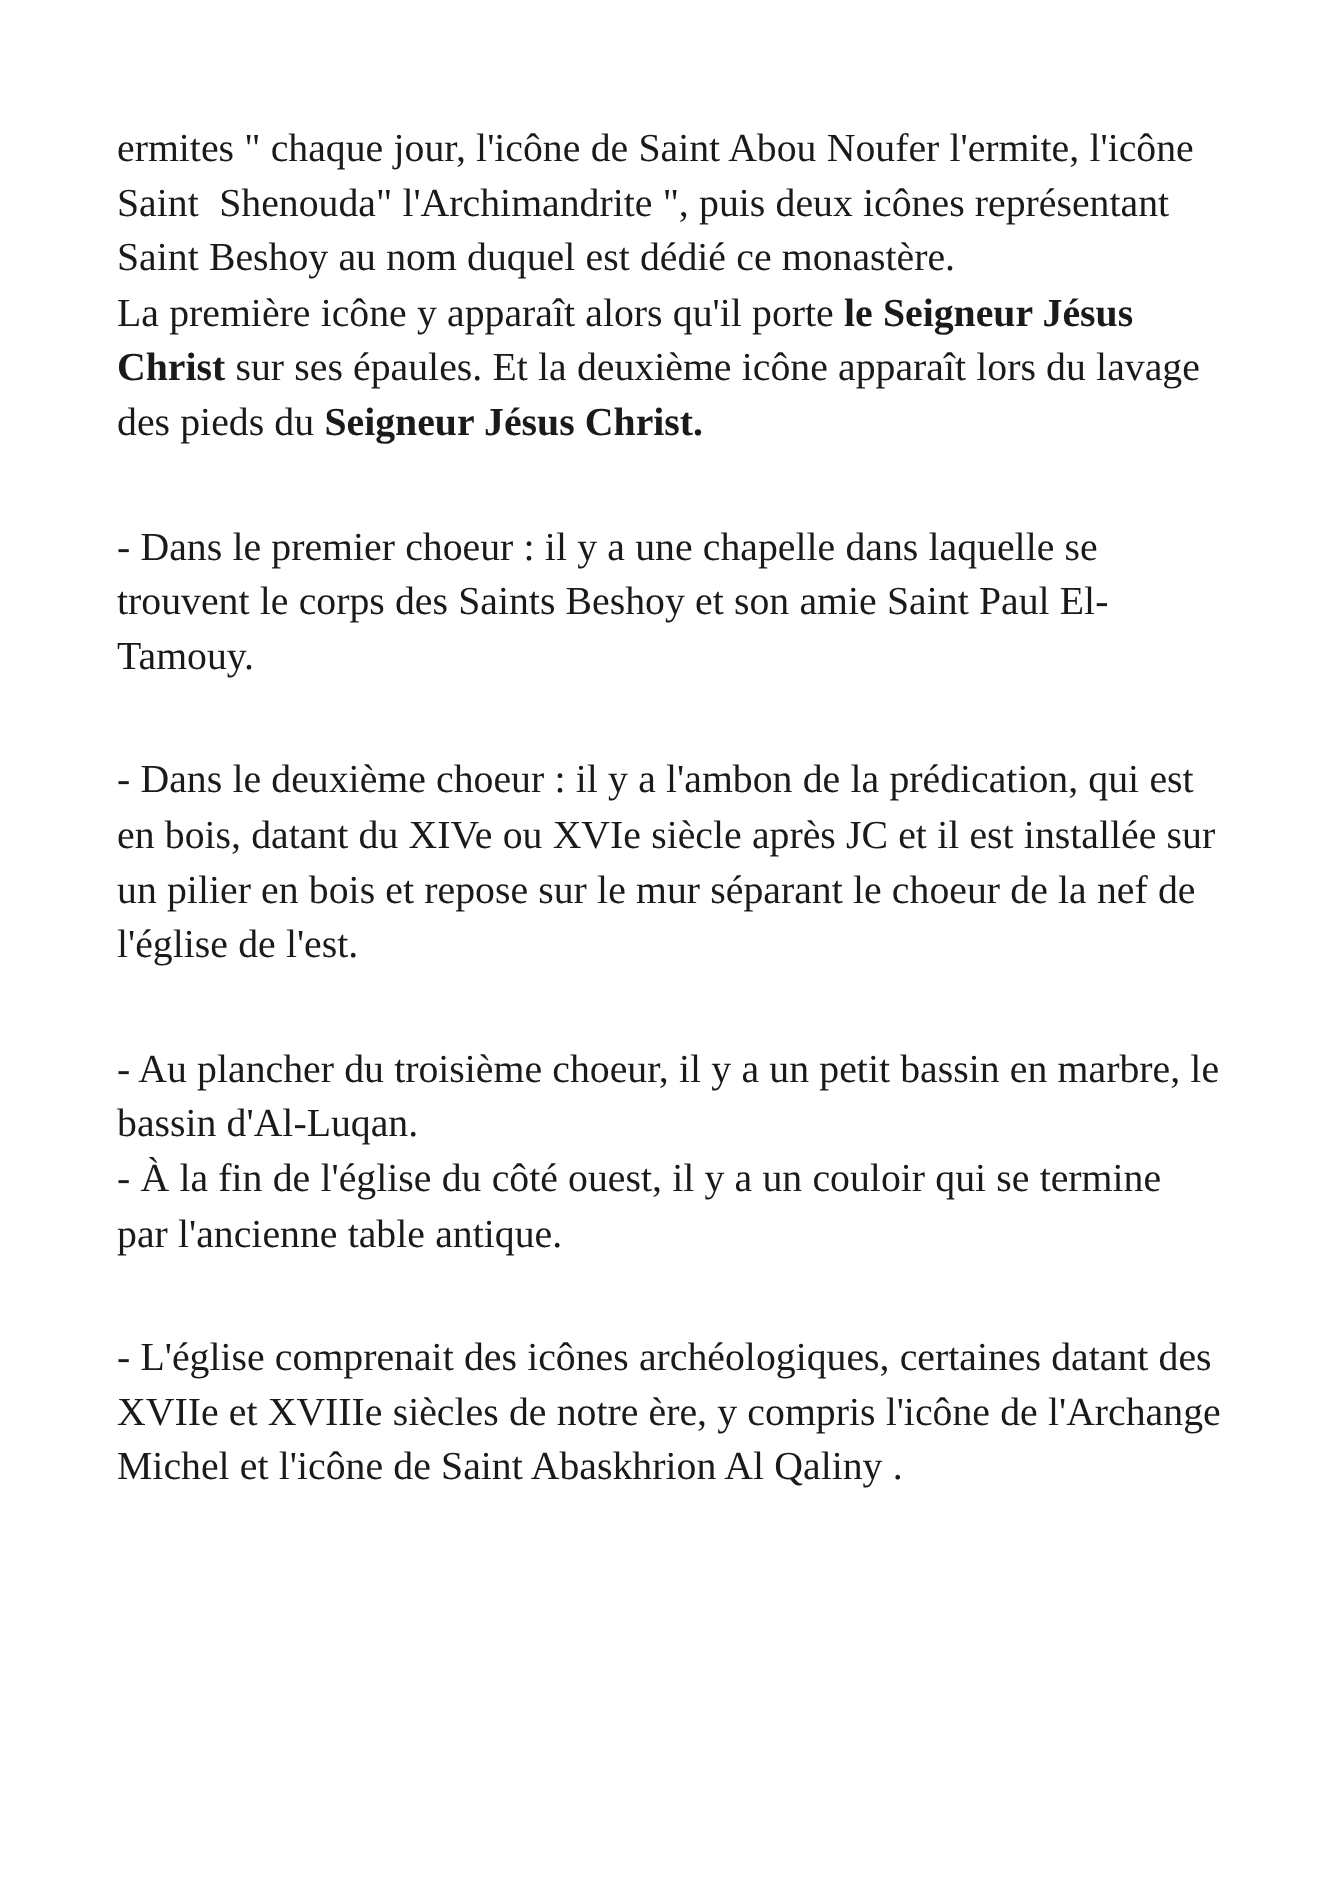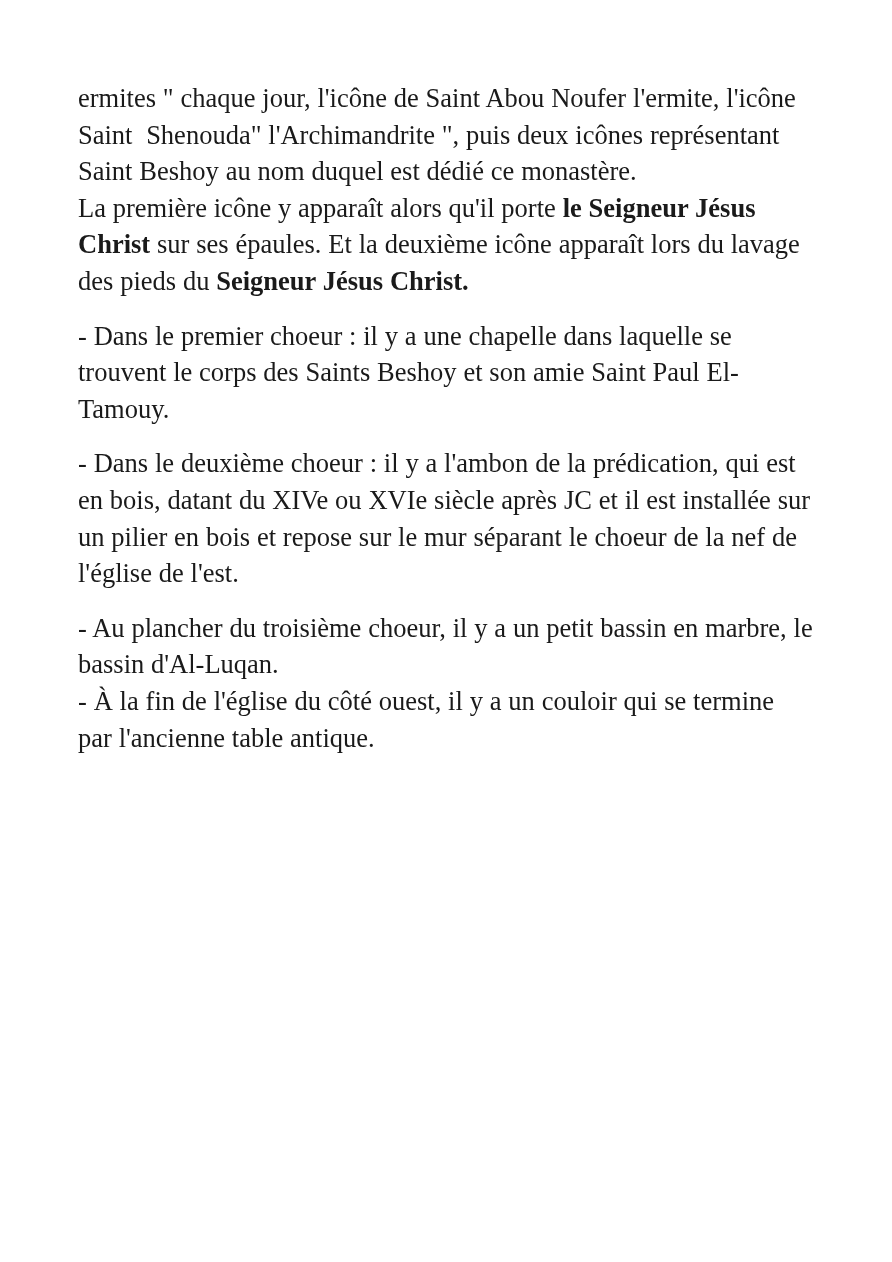--- a/index.html
+++ b/index.html
@@ -36,29 +36,29 @@
     word-spacing: 0.2px;
   }
   .para {
     margin: 0;
     padding: 0;
     font-size: 26.5px;
     line-height: 36.6px;
     white-space: pre-wrap;
   }
   .para + .para.spaced {
-    margin-top: 18px;
+    margin-top: 46px;
   }
   .run {
     white-space: pre-wrap;
   }
   .run-bold {
     font-weight: bold;
     white-space: pre-wrap;
   }
 </style>
 </head>
 <body>
 
 <div class="page" style="background: rgb(255, 255, 255);">
   <div class="text-body" id="text-body" style="color: rgb(26, 26, 26);"><p class="para" id="para-1"><span class="run">ermites " chaque jour, l'icône de Saint Abou Noufer l'ermite, l'icône Saint  Shenouda" l'Archimandrite ", puis deux icônes représentant Saint Beshoy au nom duquel est dédié ce monastère.</span></p><p class="para" id="para-2"><span class="run">La première icône y apparaît alors qu'il porte </span><span class="run-bold">le Seigneur Jésus Christ</span><span class="run"> sur ses épaules. Et la deuxième icône apparaît lors du lavage des pieds du </span><span class="run-bold">Seigneur Jésus Christ.</span></p><p class="para spaced" id="para-3"><span class="run">- Dans le premier choeur : il y a une chapelle dans laquelle se trouvent le corps des Saints Beshoy et son amie Saint Paul El-Tamouy.</span></p><p class="para spaced" id="para-4"><span class="run">- Dans le deuxième choeur : il y a l'ambon de la prédication, qui est en bois, datant du XIVe ou XVIe siècle après JC et il est installée sur un pilier en bois et repose sur le mur séparant le choeur de la nef de l'église de l'est.</span></p><p class="para spaced" id="para-5"><span class="run">- Au plancher du troisième choeur, il y a un petit bassin en marbre, le bassin d'Al-Luqan.
-- À la fin de l'église du côté ouest, il y a un couloir qui se termine par l'ancienne table antique.</span></p></div>
+- À la fin de l'église du côté ouest, il y a un couloir qui se termine par l'ancienne table antique.</span></p><p class="para spaced" id="para-6"><span class="run">- L'église comprenait des icônes archéologiques, certaines datant des XVIIe et XVIIIe siècles de notre ère, y compris l'icône de l'Archange Michel et l'icône de Saint Abaskhrion Al Qaliny .</span></p></div>
 </div>
 
 </body></html>

